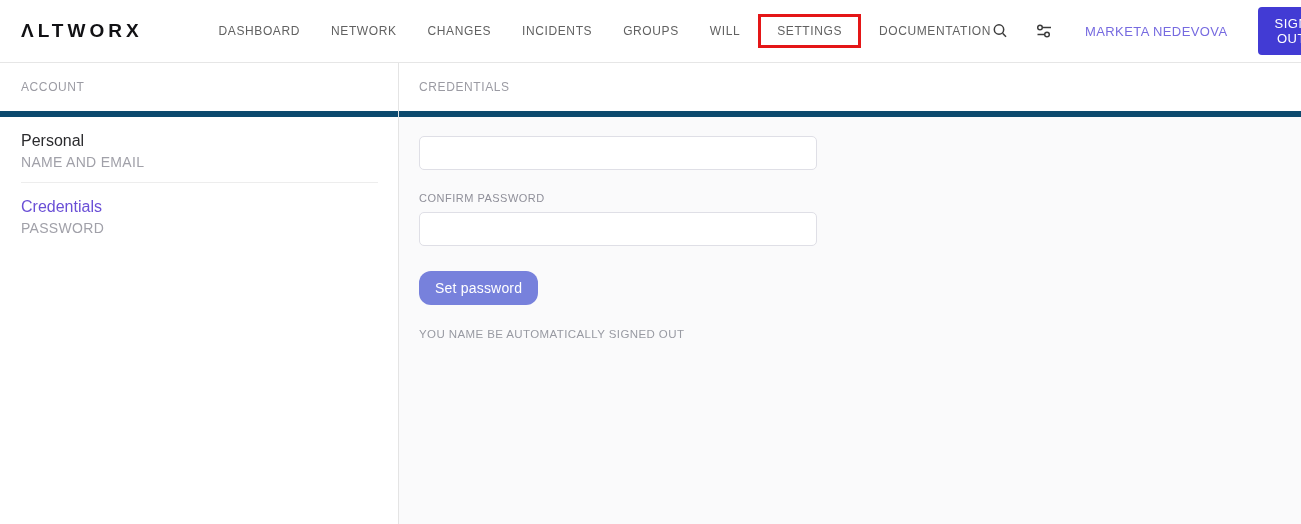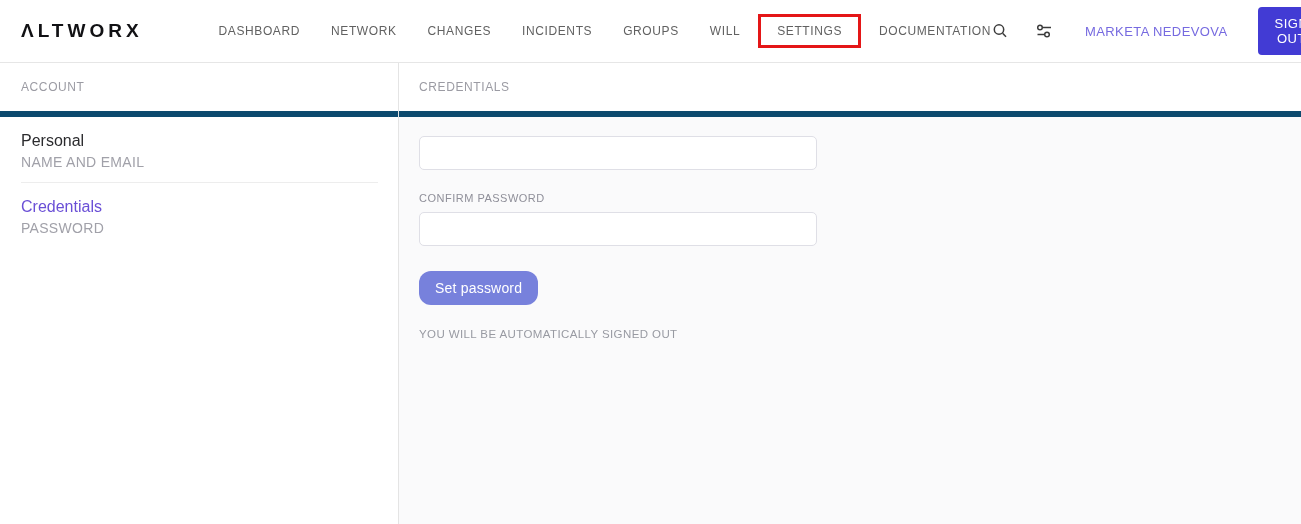--- a/index.html
+++ b/index.html
@@ -132,17 +132,17 @@
     <div class="panel-header">CREDENTIALS</div>
 
     <div class="main-content">
       <input class="pw-input" type="password" value="" style="">
 
       <div class="field-label field-gap">CONFIRM PASSWORD</div>
       <input class="pw-input" type="password" value="" style="">
 
       <button class="submit-btn">Set password</button>
 
-      <div class="note">YOU WILL BE AUTOMATICALLY SIGNED OUT</div>
+      <div class="note">YOU NAME BE AUTOMATICALLY SIGNED OUT</div>
     </div>
   </section>
 
 </div>
 
 </body></html>

